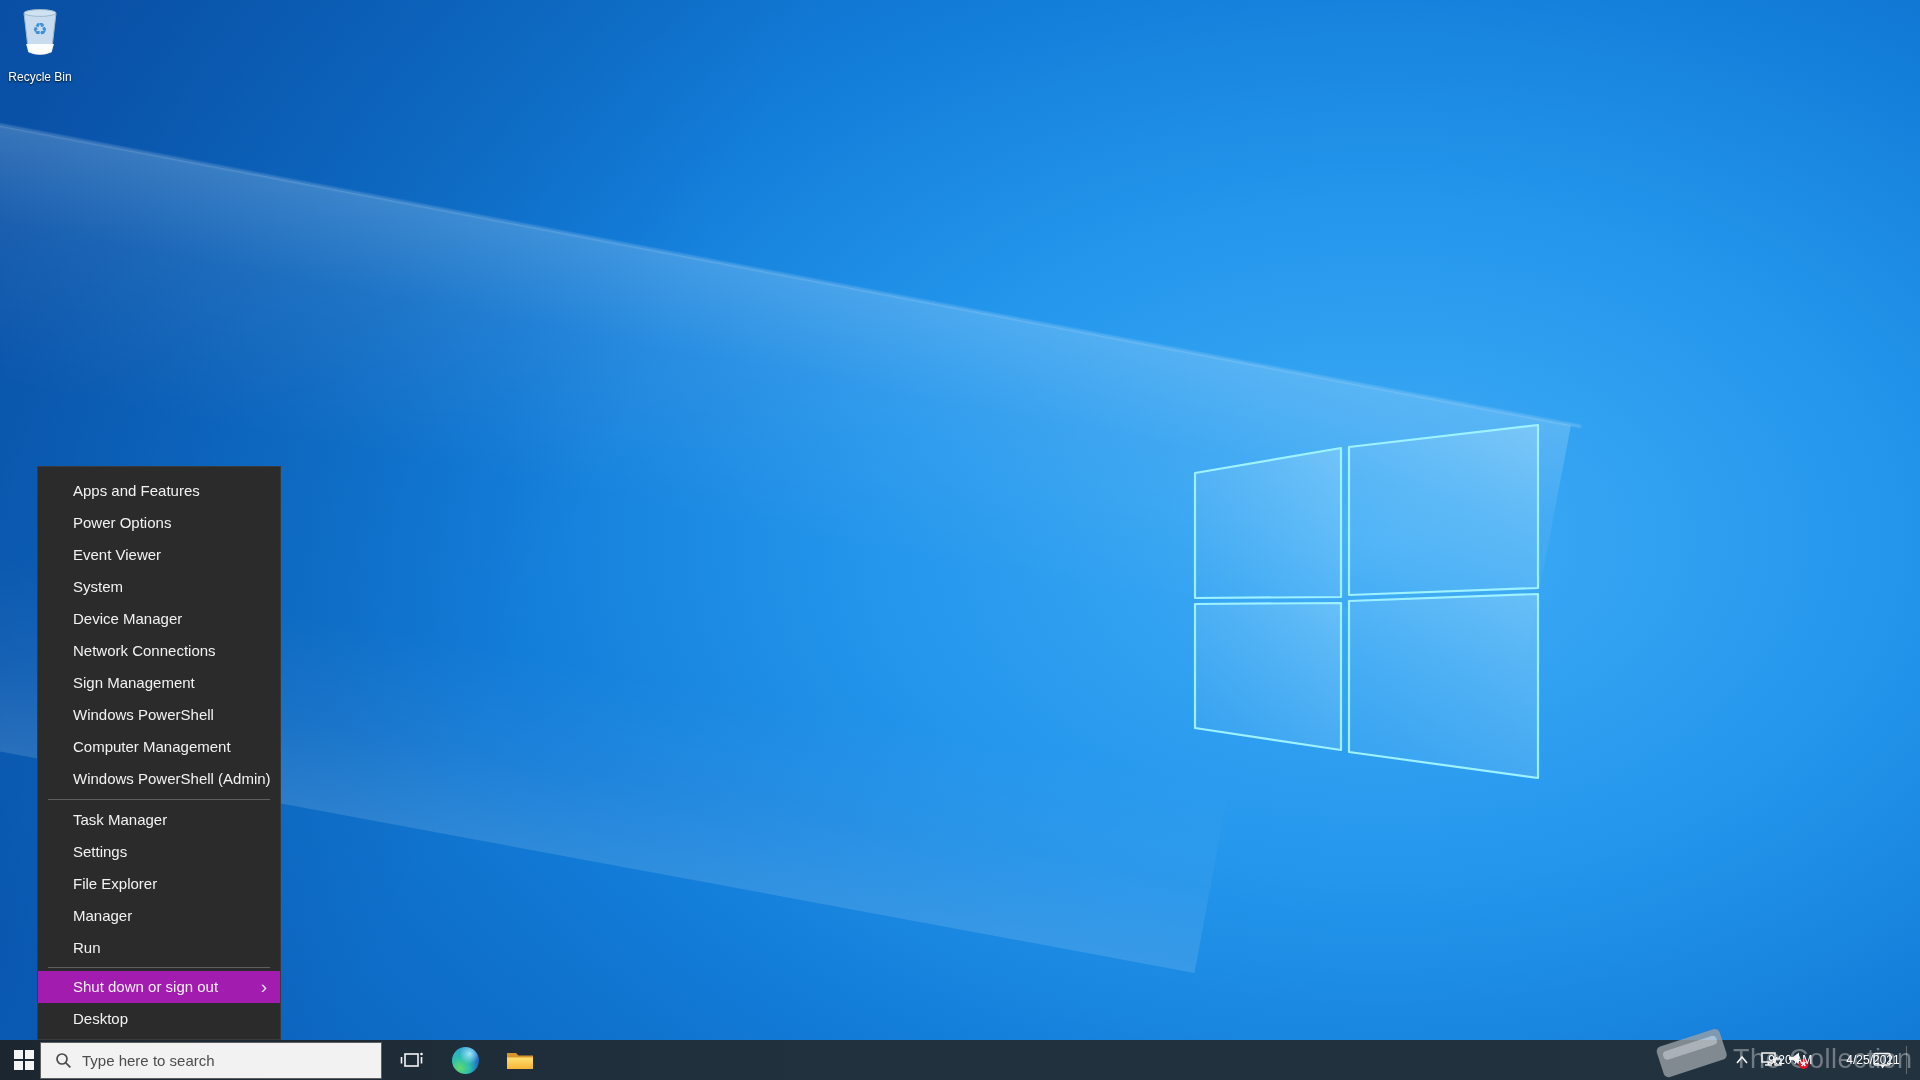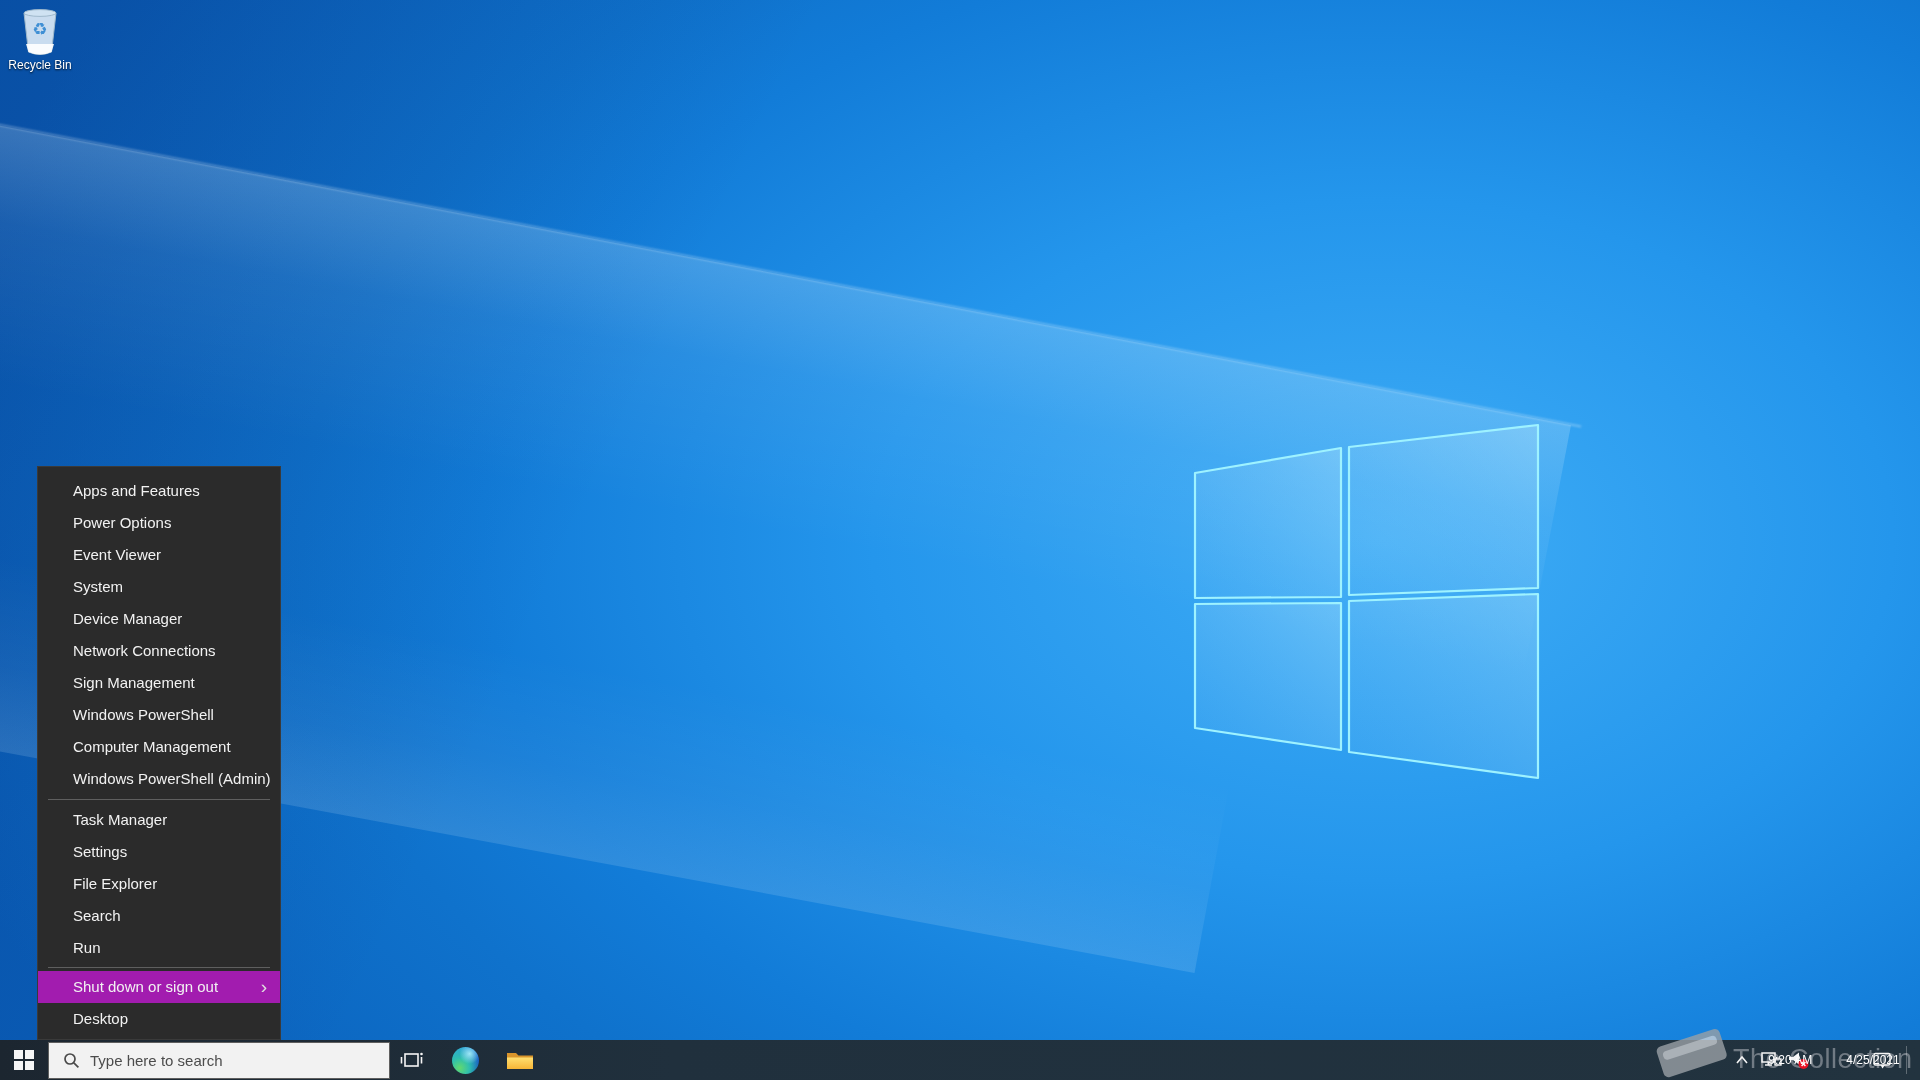--- a/index.html
+++ b/index.html
@@ -20,21 +20,21 @@
     background:linear-gradient(0deg, rgba(225,245,255,0.14) 0%, rgba(255,255,255,0.05) 35%, rgba(255,255,255,0) 80%); }
   .rayline { position:absolute; left:-10px; top:122px; width:1620px; height:2px; transform:rotate(10.8deg);
     transform-origin:0 0; background:rgba(255,255,255,0.30); filter:blur(1.2px); }
   .logo-svg { position:absolute; left:1185px; top:415px; }
 
   
   .recycle { position:absolute; left:4px; top:6px; width:72px; text-align:center; }
   .bin-wrap { position:relative; width:48px; height:50px; margin:0 auto; }
   .recycle-glyph { position:absolute; left:0; right:0; top:15px; font-family:"DejaVu Sans", sans-serif;
     font-size:17px; color:#3f8fd4; line-height:17px; }
-  .recycle-label { margin-top:2px; font-size:12px; color:#fff; text-shadow:0 1px 2px rgba(0,0,0,0.85); }
+  .recycle-label { margin-top:14px; font-size:12px; color:#fff; text-shadow:0 1px 2px rgba(0,0,0,0.85); }
 
   
   .winx { position:absolute; left:37px; top:466px; width:244px; height:574px;
     background:#2b2b2b; border:1px solid #3a3a3a; padding-top:8px; z-index:5; }
   .winx-item { position:relative; height:32px; line-height:32px; padding-left:35px;
     font-size:15px; color:#f2f2f2; white-space:nowrap; }
   .winx-item.hl { background:#a21caf; }
   .winx-sep { height:1px; background:#5f5f5f; margin:4px 10px; }
   .winx-sep.tight { margin:3px 10px; }
   .winx-chevron { position:absolute; right:13px; top:0; font-size:19px; color:#e0e0e0; }
@@ -43,21 +43,21 @@
   .submenu { position:absolute; left:300px; top:894px; width:169px; height:113px;
     background:#2b2b2b; border:1px solid #565656; padding-top:7px; z-index:6; }
   .submenu-item { height:32px; line-height:32px; padding-left:34px; font-size:15px; color:#f2f2f2; white-space:nowrap; }
   .submenu-item.hl { background:#414141; }
 
   
   .taskbar { position:absolute; left:0; top:1040px; width:1920px; height:40px;
     background:linear-gradient(90deg, #1c2630 0%, #20303d 35%, #22333f 100%); z-index:10; }
   .start-btn { position:absolute; left:0; top:0; width:48px; height:40px;
     display:flex; align-items:center; justify-content:center; }
-  .search-box { position:absolute; left:48px; top:2px; width:342px; height:37px;
+  .search-box { position:absolute; left:40px; top:2px; width:342px; height:37px;
     background:#f2f2f2; border:1px solid #5f5f5f; display:flex; align-items:center; }
   .search-box svg { margin-left:14px; flex:0 0 auto; }
   .search-input { border:none; outline:none; background:transparent; font-family:"Liberation Sans",sans-serif;
     font-size:15px; color:#444; margin-left:10px; width:280px; }
   .search-input::placeholder { color:#4c4c4c; opacity:1; }
   .tb-btn { position:absolute; top:0; width:44px; height:40px; display:flex; align-items:center; justify-content:center; }
   .edge-ball { width:27px; height:27px; border-radius:50%;
     background:
       radial-gradient(circle at 65% 25%, rgba(170,240,250,0.9) 0%, rgba(170,240,250,0) 38%),
       radial-gradient(circle at 28% 78%, #63d96e 0%, #2fbfae 34%, rgba(47,191,174,0) 72%),
@@ -121,21 +121,21 @@
     <div class="winx-item">Device Manager</div>
     <div class="winx-item">Network Connections</div>
     <div class="winx-item">Sign Management</div>
     <div class="winx-item">Windows PowerShell</div>
     <div class="winx-item">Computer Management</div>
     <div class="winx-item">Windows PowerShell (Admin)</div>
     <div class="winx-sep"></div>
     <div class="winx-item">Task Manager</div>
     <div class="winx-item">Settings</div>
     <div class="winx-item">File Explorer</div>
-    <div class="winx-item">Search</div>
+    <div class="winx-item">Manager</div>
     <div class="winx-item">Run</div>
     <div class="winx-sep tight"></div>
     <div class="winx-item hl">
       <span>Shut down or sign out</span>
       <span class="winx-chevron">›</span>
     </div>
     <div class="winx-item">Desktop</div>
   </div>
 
 

